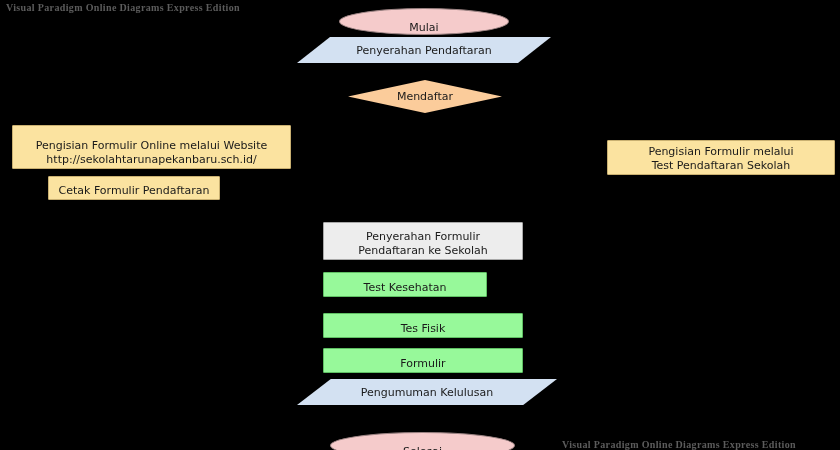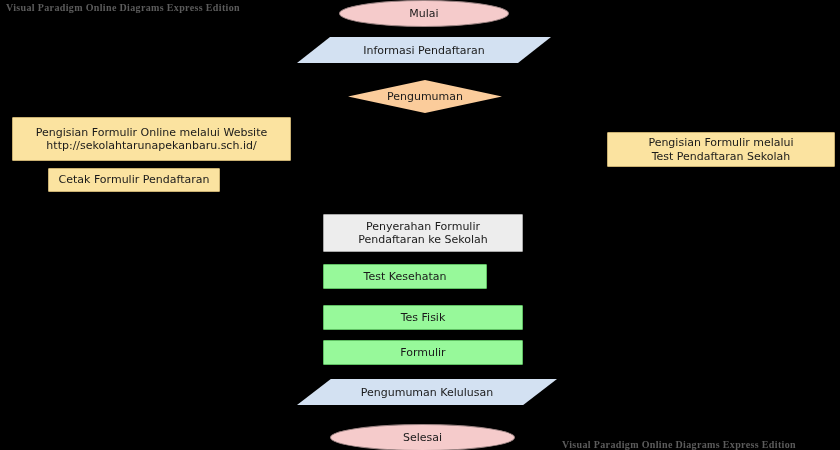--- a/index.html
+++ b/index.html
@@ -28,28 +28,29 @@
     user-select: none;
   }
   .wm-top   { left: 6px;  top: 2px; }
   .wm-bot   { left: 562px; top: 439px; }
 
   
   .node {
     position: absolute;
     box-sizing: border-box;
     display: flex;
-    align-items: center;
+    align-items: flex-end;
     justify-content: center;
     text-align: center;
     color: #1a1a1a;
     font-family: "DejaVu Sans", sans-serif;
     font-size: 11px;
     line-height: 13.5px;
     white-space: pre-line;
+    margin-top: 8px;
   }
 
   
   .oval {
     border-radius: 50%;
     background: #F5CBCB;
     border: 1px solid #9a8282;
   }
 
   
@@ -107,26 +108,26 @@
 <div id="canvas">
 
   <div class="watermark wm-top">Visual Paradigm Online Diagrams Express Edition</div>
 
   <div class="node oval" style="left:339px; top:0px; width:170px; height:27px;">
     <span>Mulai</span>
   </div>
 
   <div class="data-wrap" style="left:297px; top:37px; width:254px; height:26px;">
     <div class="data-shape"></div>
-    <div class="data-label">Informasi Pendaftaran</div>
+    <div class="data-label">Penyerahan Pendaftaran</div>
   </div>
 
   <div class="diamond-wrap" style="left:348px; top:80px; width:154px; height:33px;">
     <div class="diamond-shape"></div>
-    <div class="diamond-label">Pengumuman</div>
+    <div class="diamond-label">Mendaftar</div>
   </div>
 
   <div class="node rect rect-yellow" style="left:12px; top:117px; width:279px; height:44px; padding:2px 6px;">
     <span>Pengisian Formulir Online melalui Website
 http://sekolahtarunapekanbaru.sch.id/</span>
   </div>
 
   <div class="node rect rect-yellow" style="left:607px; top:132px; width:228px; height:35px; padding:2px 6px;">
     <span>Pengisian Formulir melalui
 Test Pendaftaran Sekolah</span>

